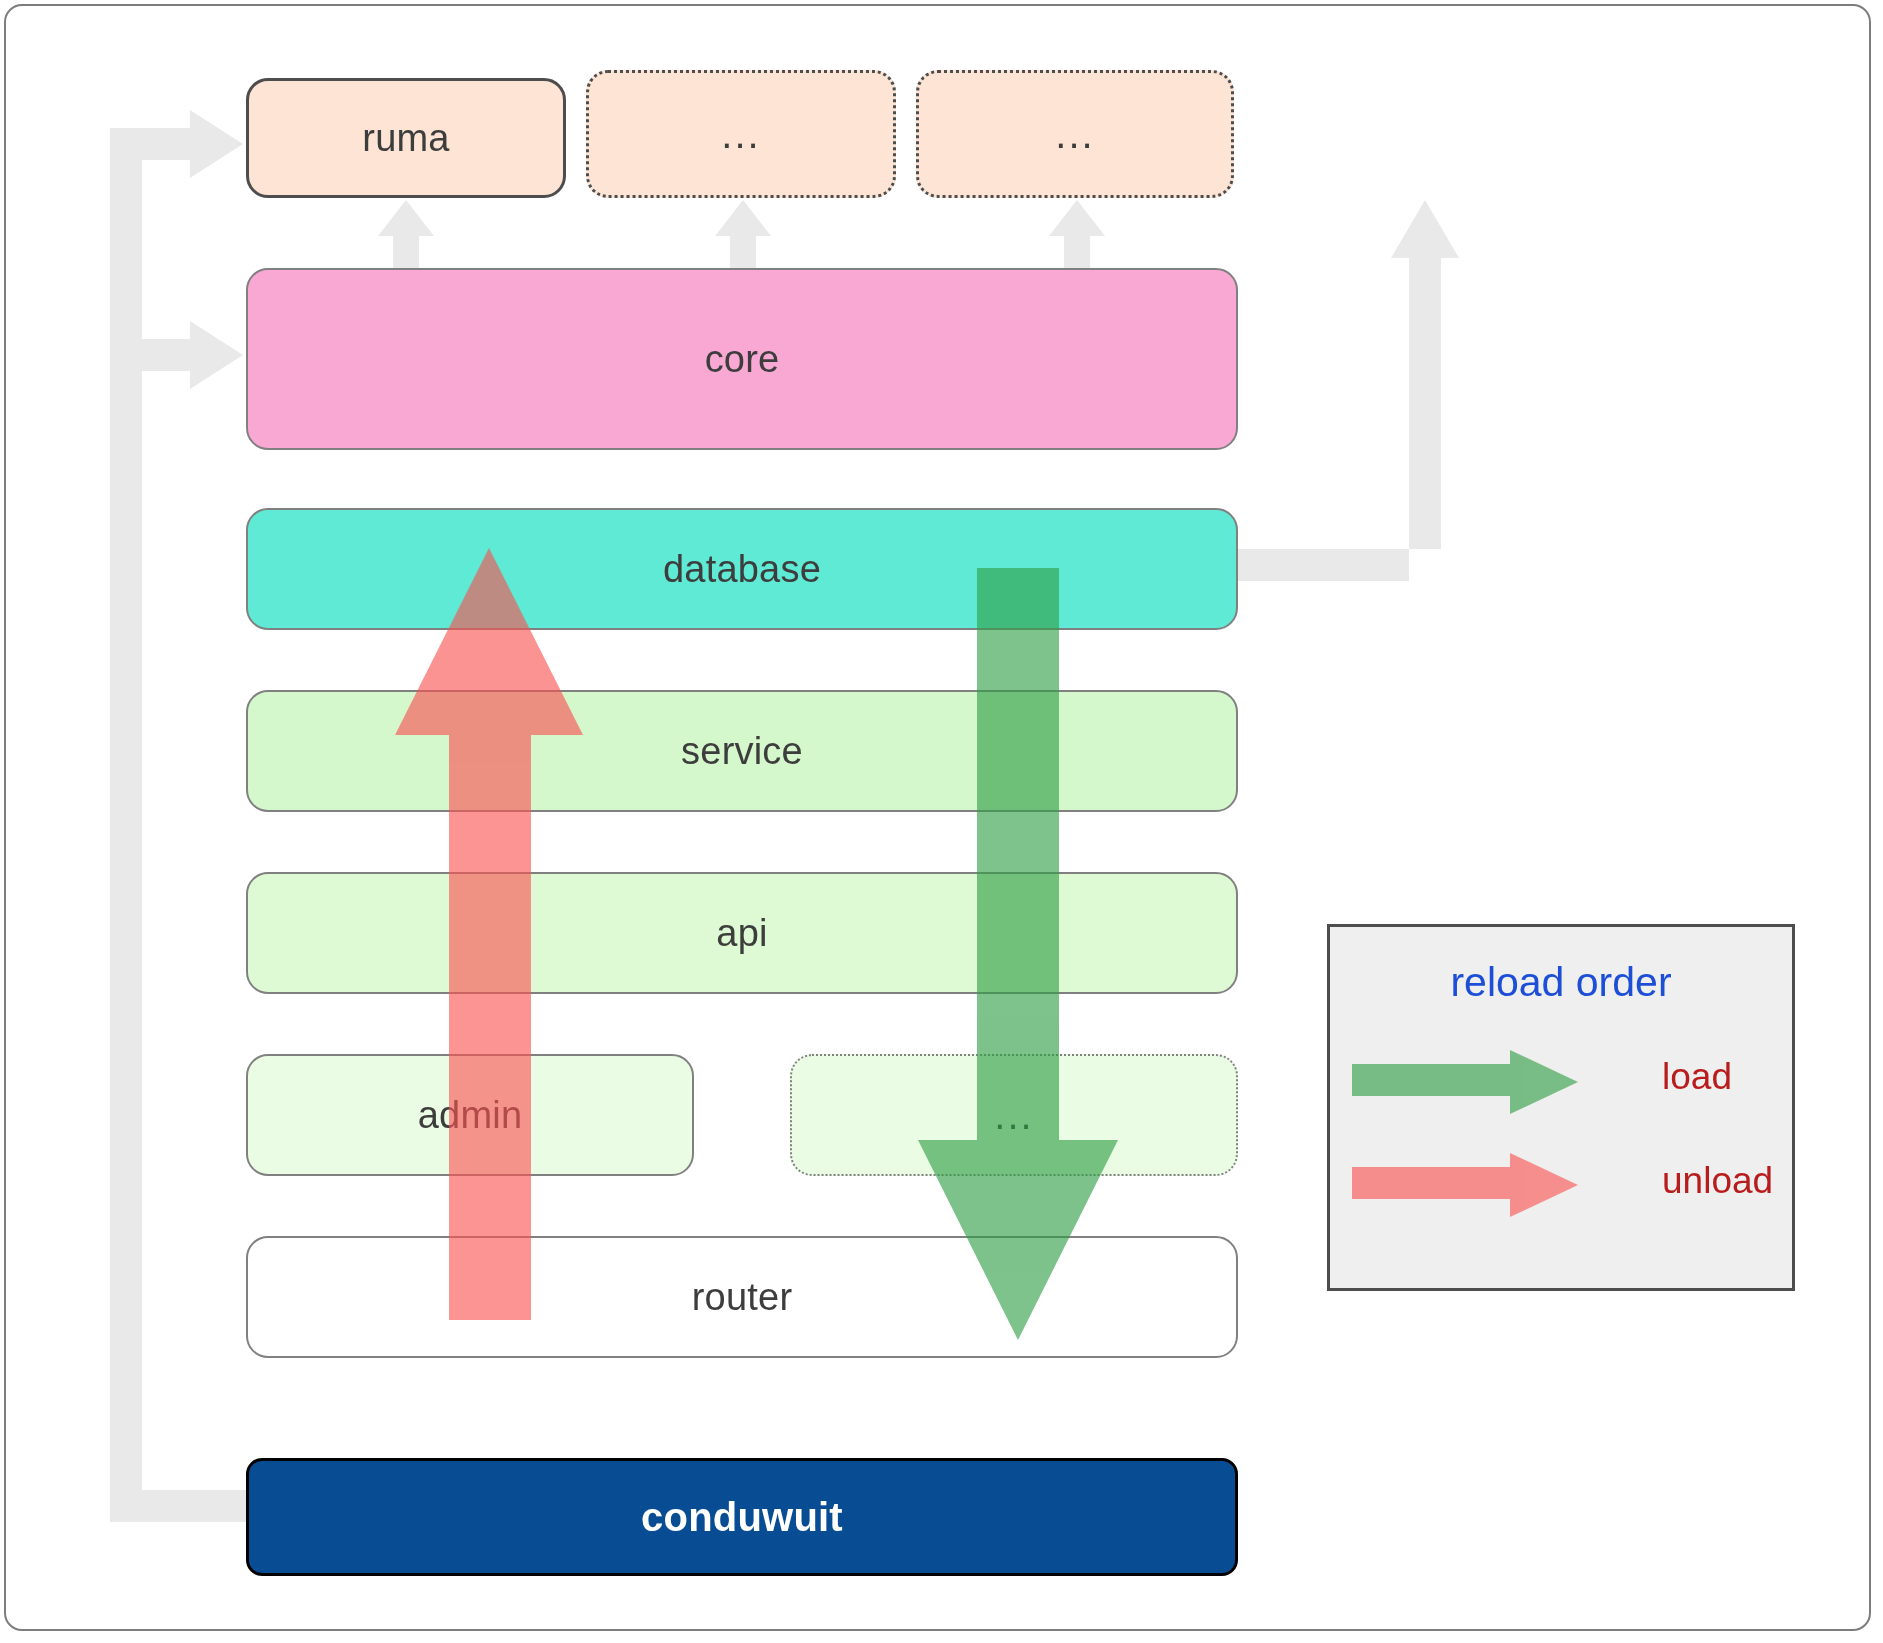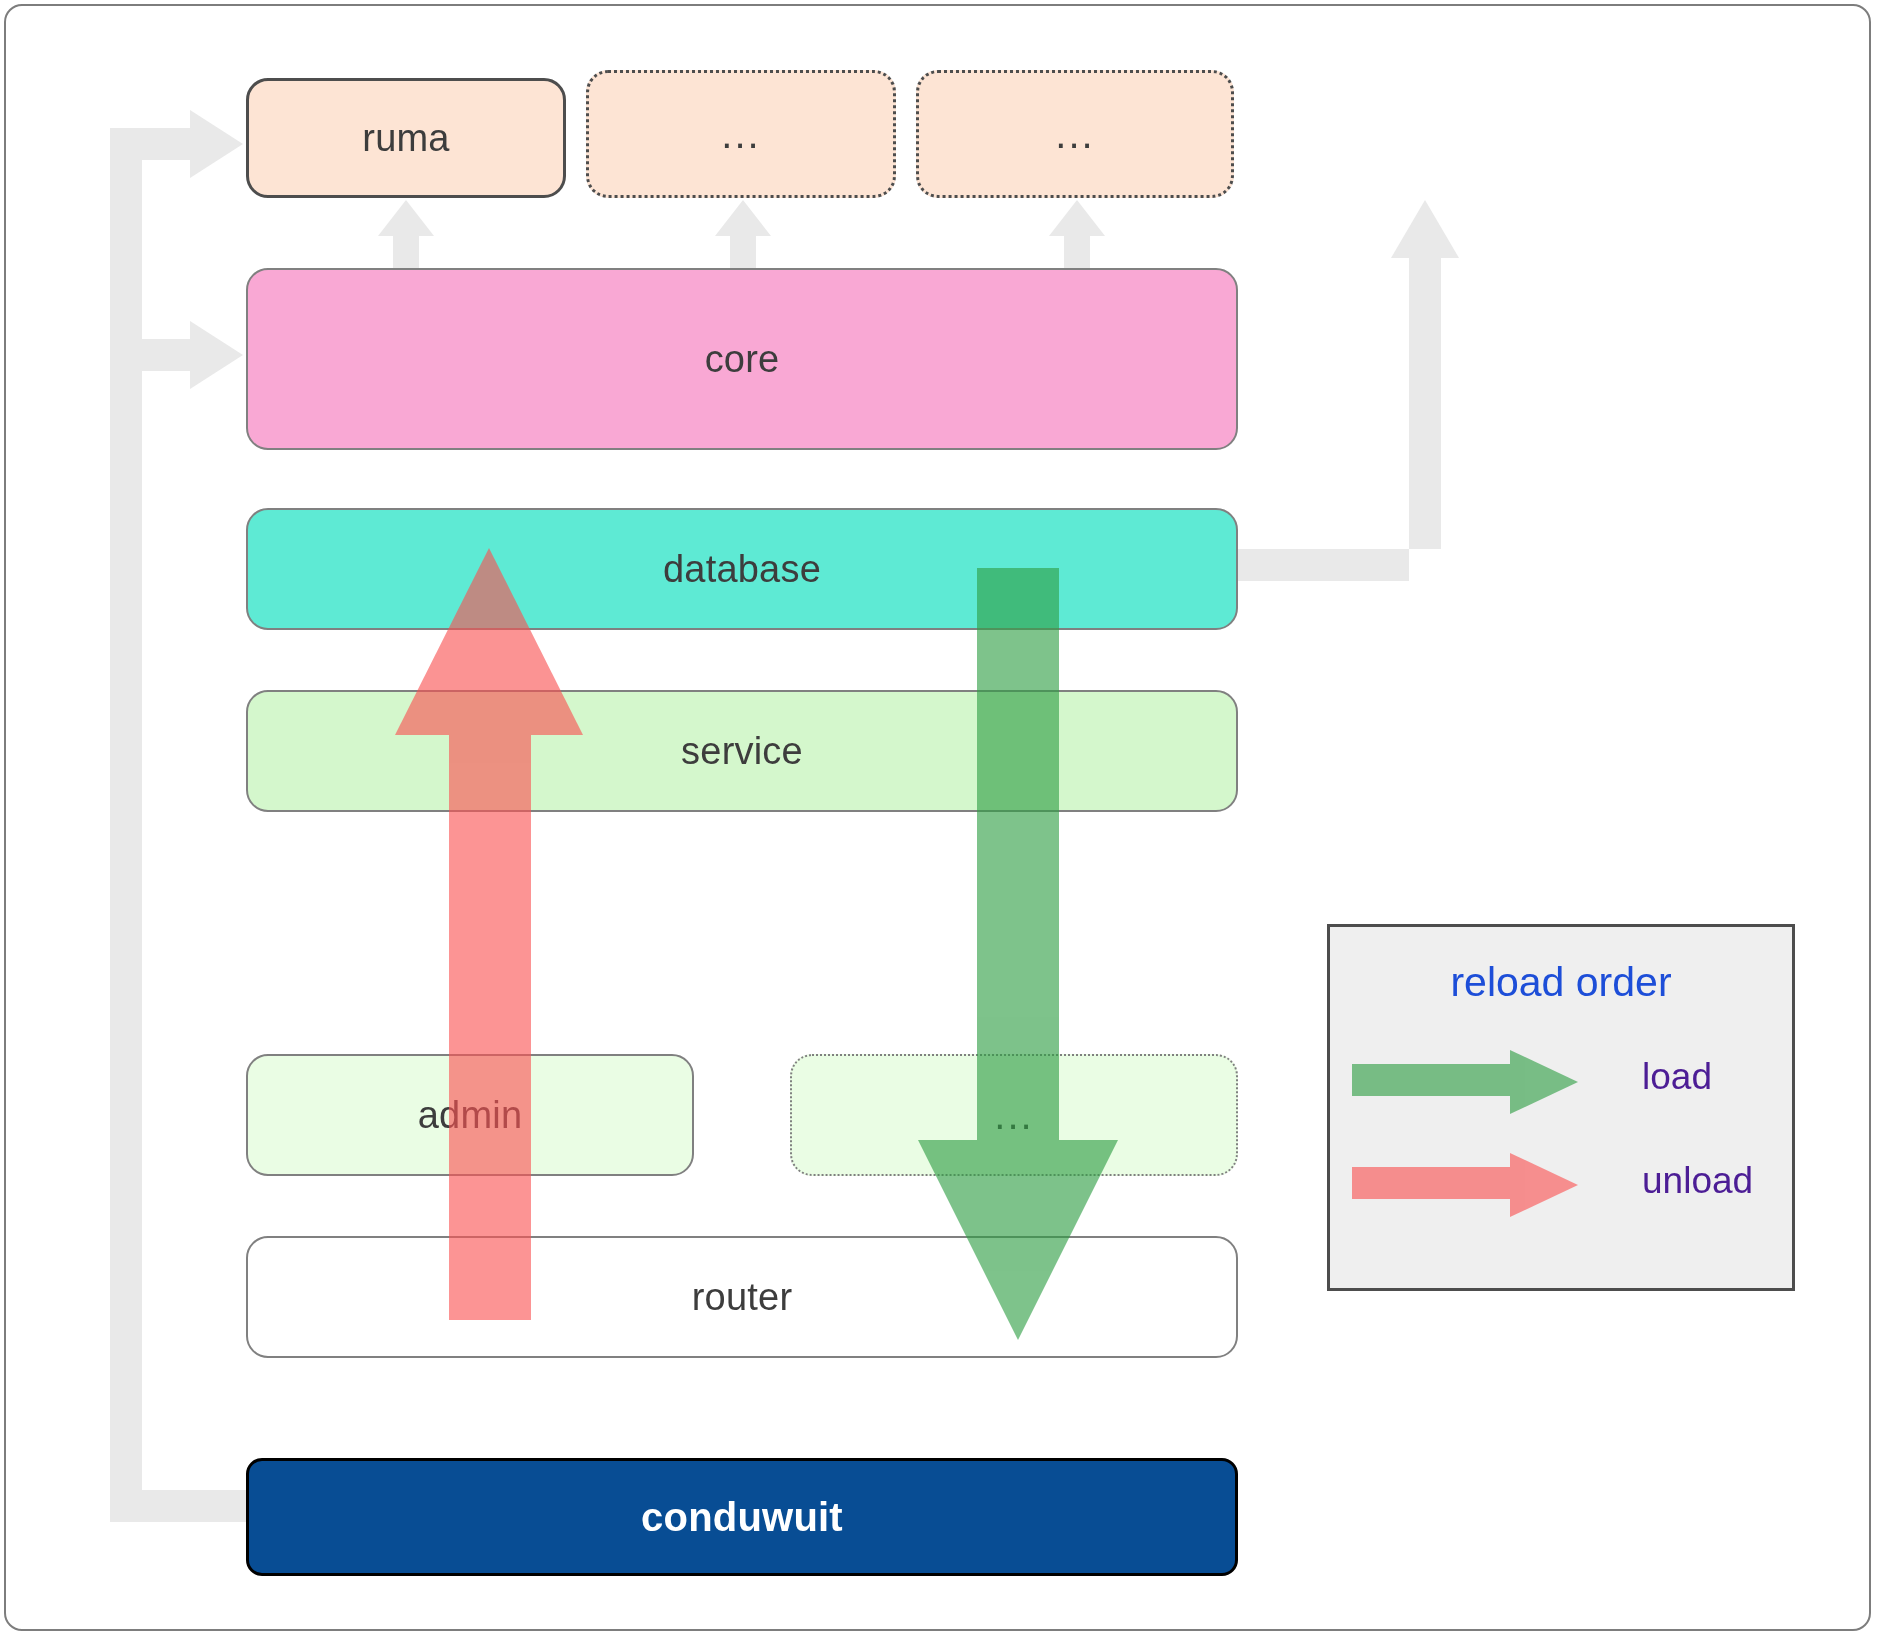--- a/index.html
+++ b/index.html
@@ -100,21 +100,22 @@
     left: 0;
     top: 32px;
     width: 100%;
     text-align: center;
     font-size: 41px;
     color: #1d4ed8;
   }
   .legend-label {
     position: absolute;
     font-size: 37px;
-    color: #4c1d95;
+    color: #b91c1c;
+    margin-left: 20px;
   }
   .legend-load-label   { left: 312px; top: 129px; }
   .legend-unload-label { left: 312px; top: 233px; }
 </style>
 </head>
 <body>
 
 <div id="canvas">
 
   <div class="outer-frame"></div>
@@ -174,20 +175,23 @@
   </div>
 
   <div class="node lyr lyr-database" style="left:246px; top:508px; width:992px; height:122px;">
     <span class="label">database</span>
   </div>
 
   <div class="node lyr lyr-service" style="left:246px; top:690px; width:992px; height:122px;">
     <span class="label">service</span>
   </div>
 
+  <div class="node lyr lyr-api" style="left:246px; top:872px; width:992px; height:122px;">
+    <span class="label">api</span>
+  </div>
 
   <div class="node lyr lyr-admin" style="left:246px; top:1054px; width:448px; height:122px;">
     <span class="label">admin</span>
   </div>
 
   <div class="node lyr lyr-dots" style="left:790px; top:1054px; width:448px; height:122px;">
     <span class="label dots">...</span>
   </div>
 
   <div class="node lyr lyr-router" style="left:246px; top:1236px; width:992px; height:122px;">

